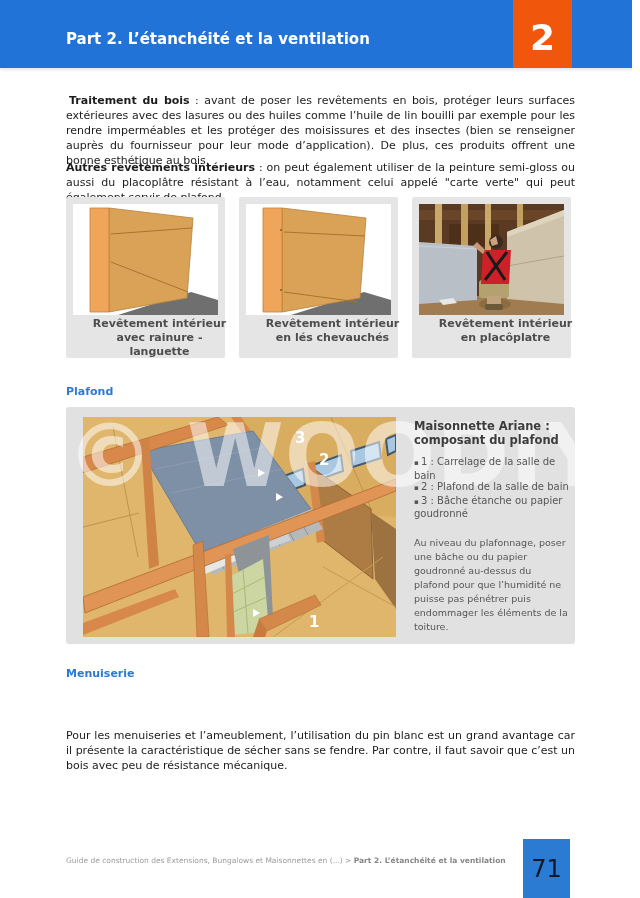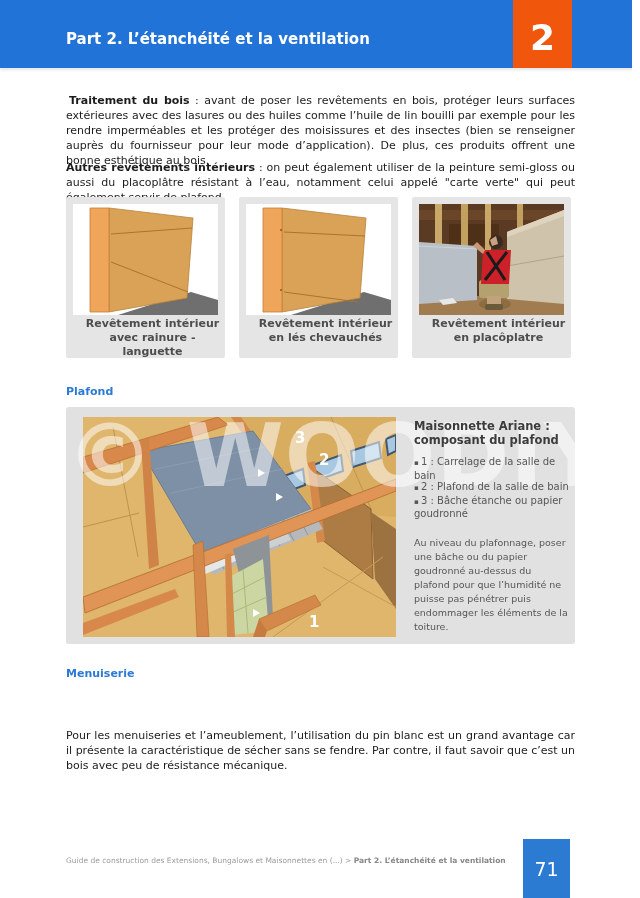--- a/index.html
+++ b/index.html
@@ -34,21 +34,21 @@
   
   .cards { position:absolute; left:66px; top:197px; width:509px; height:161px; display:flex; }
   .card {
     width:159px; height:161px; background:#e5e5e5; border-radius:2px; margin-right:14px;
     position:relative; flex:none;
   }
   .card:last-child { margin-right:3px; }
   .card-img { position:absolute; left:7px; top:7px; width:145px; height:111px; background:#ffffff; }
   .card-img svg { display:block; }
   .card-caption {
-    position:absolute; left:7px; top:120px; width:159px; text-align:center;
+    position:absolute; left:14px; top:120px; width:159px; text-align:center;
     font-size:11px; font-weight:bold; color:#4d4d4d; line-height:14px; padding:0 6px;
   }
   
   .bigfig {
     position:absolute; left:66px; top:407px; width:509px; height:237px;
     background:#e1e1e1; border-radius:3px;
   }
   .bigfig-img { position:absolute; left:17px; top:10px; width:313px; height:220px; z-index:1; }
   .bigfig-img svg { display:block; }
   .watermark {
@@ -63,22 +63,22 @@
   .fig-bullets li::before { content:"▪ "; font-size:7px; color:#565656; }
   .fig-note { margin-top:16px; font-size:9.5px; color:#565656; line-height:14px; }
   
   .breadcrumb {
     position:absolute; left:66px; top:855px; width:440px;
     font-size:7.5px; color:#9c9c9c; line-height:12px;
   }
   .breadcrumb b { color:#868686; font-weight:bold; }
   .pagenum-box {
     position:absolute; left:523px; top:839px; width:47px; height:59px;
-    background:#2c7bd3; color:#ffffff; display:flex; align-items:center; justify-content:center;
-    font-size:19px;
+    background:#2c7bd3; color:#0f172a; display:flex; align-items:center; justify-content:center;
+    font-size:24px;
   }
 </style>
 </head>
 <body>
 
 <div class="page">
 
   <div class="header">
     <div class="header-title">Part 2. L’étanchéité et la ventilation</div>
     <div class="chapter-box">2</div>

